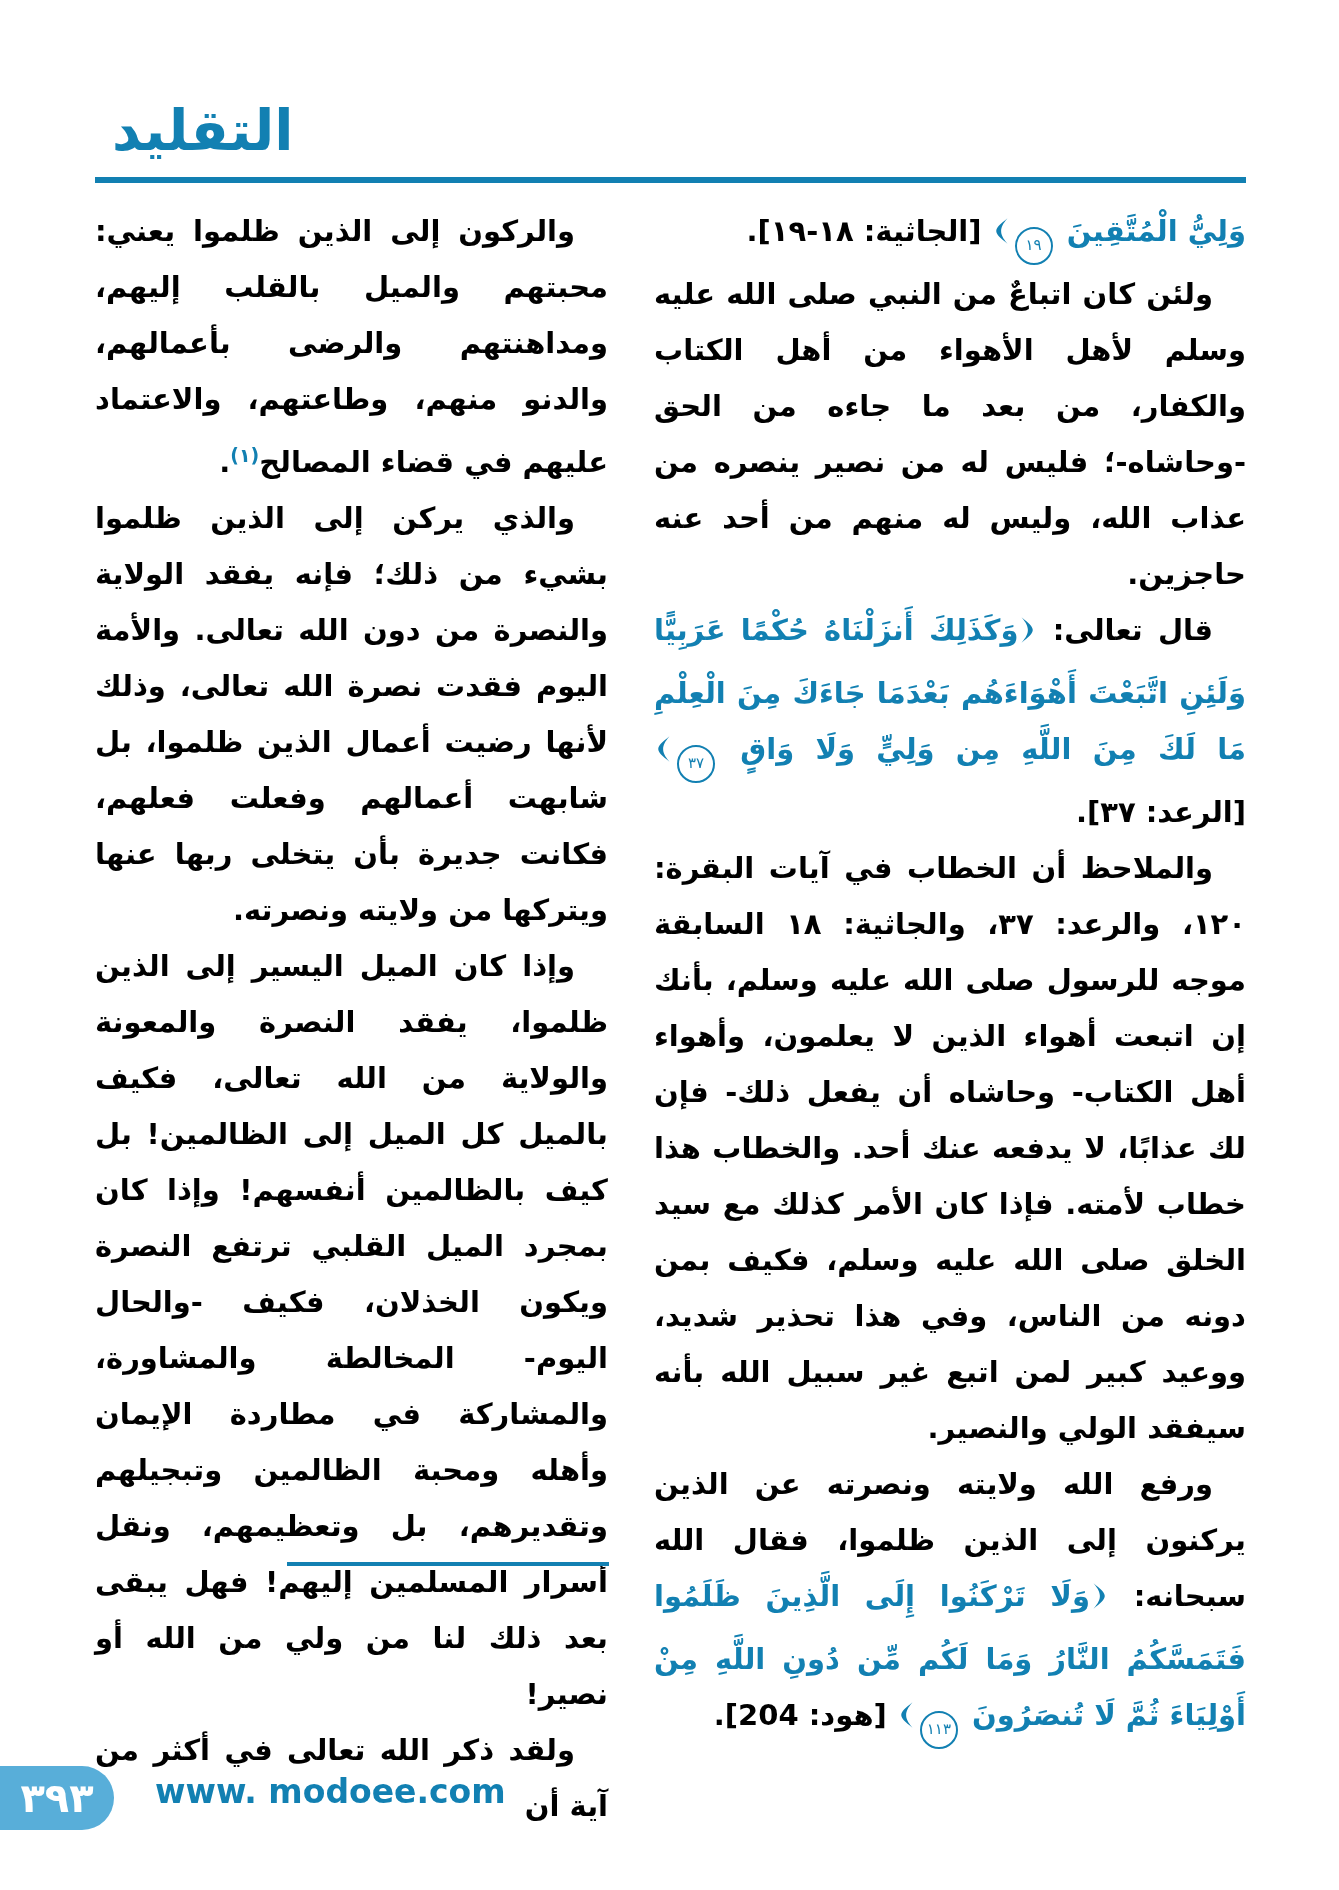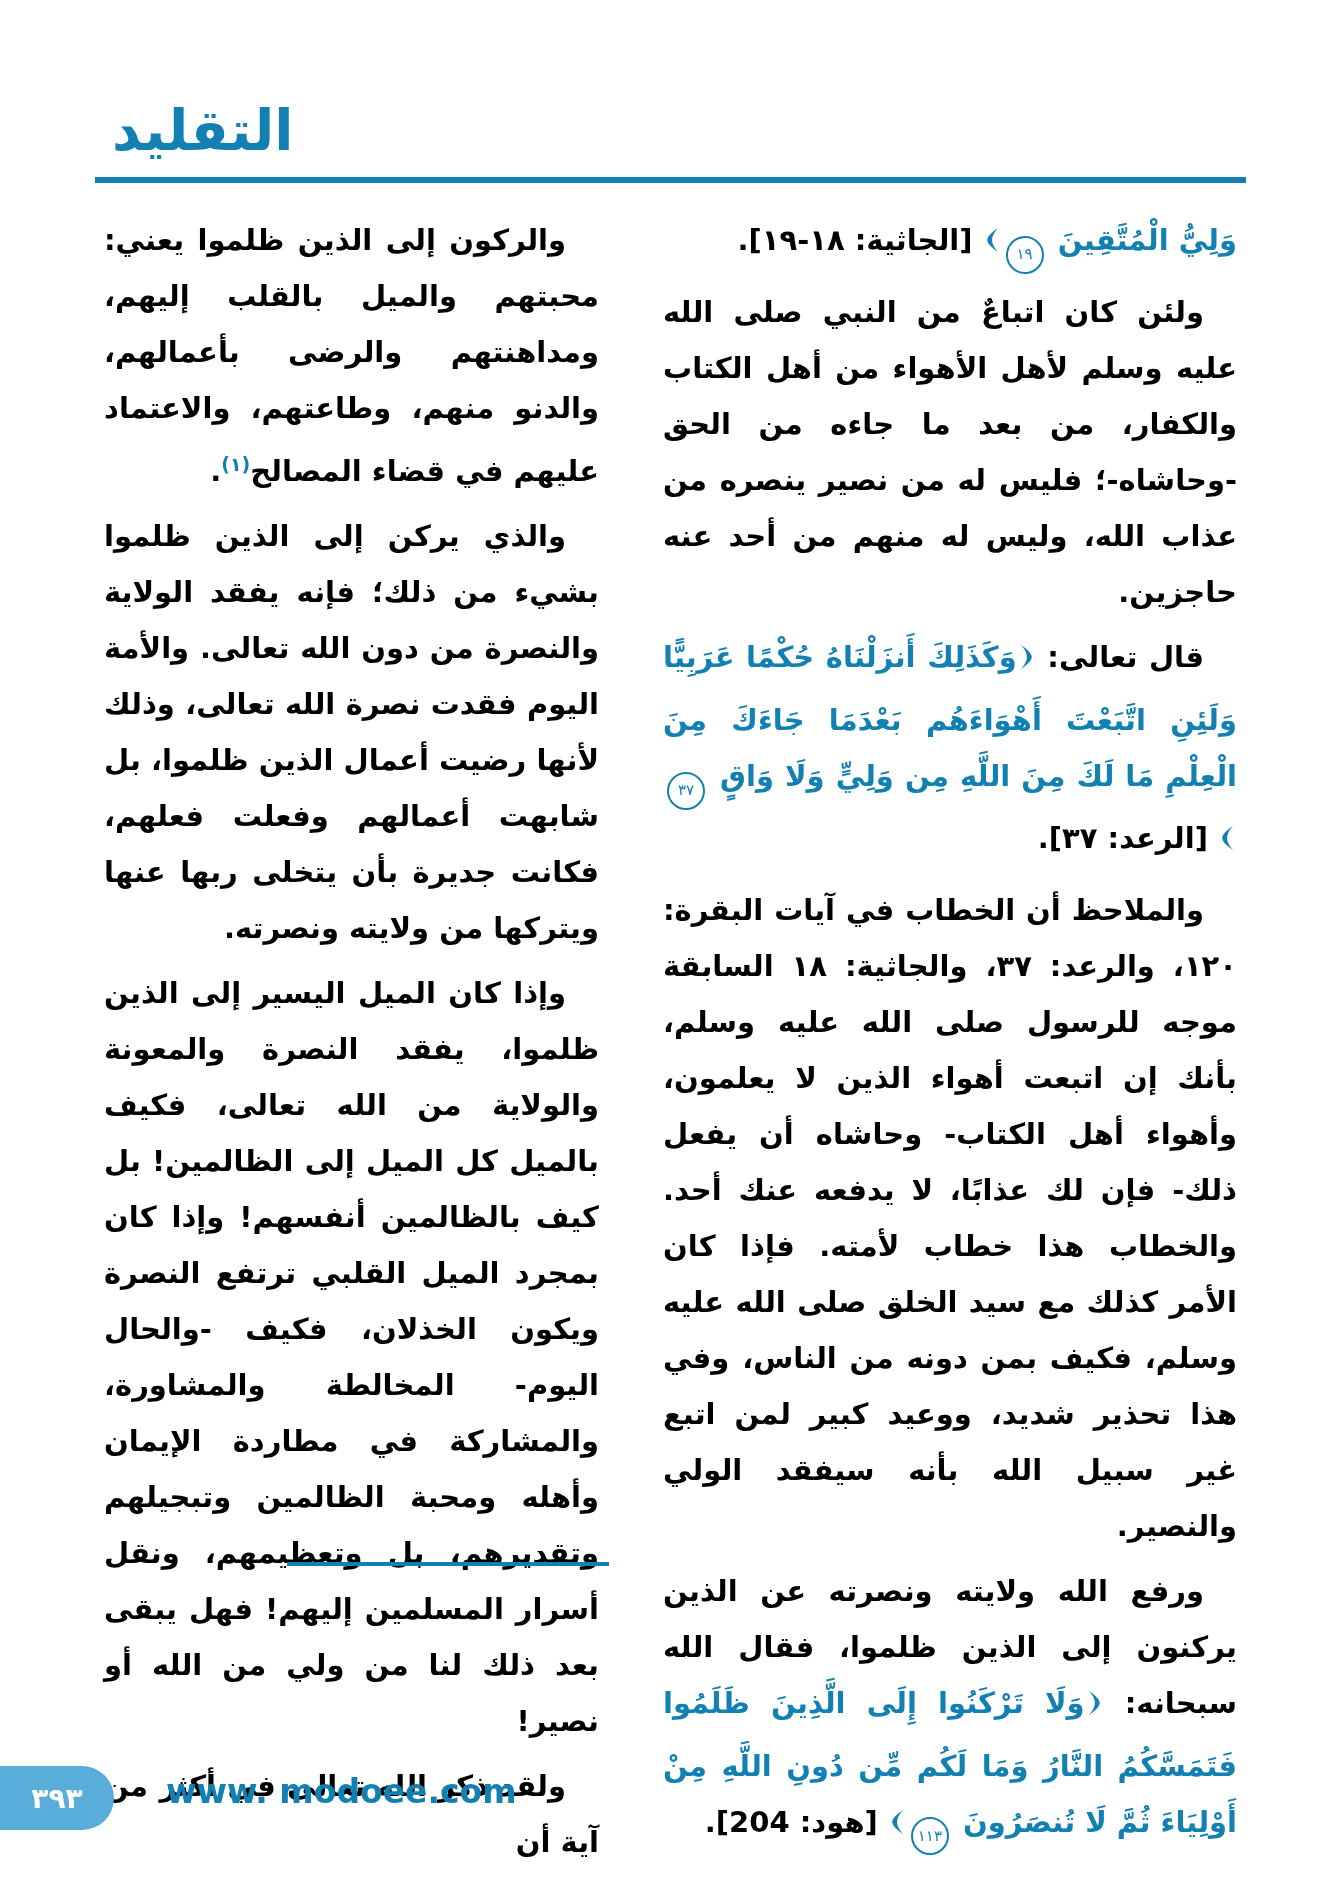--- a/index.html
+++ b/index.html
@@ -28,21 +28,21 @@
 
   
   .columns{
     position:absolute;top:203px;left:95px;width:1151px;
     display:flex;flex-direction:row;gap:46px;direction:rtl;
   }
   .col-right{width:592px;}
   .col-left{width:513px;}
 
   .para{
-    margin:9px;color:#000;
+    margin:0;color:#000;
     font-size:29px;font-weight:bold;line-height:56px;
     text-align:justify;direction:rtl;
   }
   .para.indent{text-indent:33px;}
   .para.cont{text-align:right;}
 
   .run-text{color:#000;}
   .run-quran{color:var(--accent);}
   .run-fn{
     color:var(--accent);
@@ -76,23 +76,23 @@
     padding-right:48px;text-indent:-48px;
   }
 
   
   .page-tab{
     position:absolute;left:0;top:1766px;width:114px;height:64px;
     background:var(--tab);
     border-radius:0 32px 32px 0;
     display:flex;align-items:center;justify-content:center;
   }
-  .page-tab span{color:#fff;font-size:28px;font-weight:bold;}
+  .page-tab span{color:#fff;font-size:40px;font-weight:bold;}
   .site-url{
-    position:absolute;left:166px;top:1772px;
+    position:absolute;left:155px;top:1772px;
     direction:ltr;unicode-bidi:isolate;
     color:var(--accent);font-size:33px;font-weight:bold;
   }
 </style>
 </head>
 <body>
 
 <div class="page">
 
   <h1 class="title">التقليد</h1>

